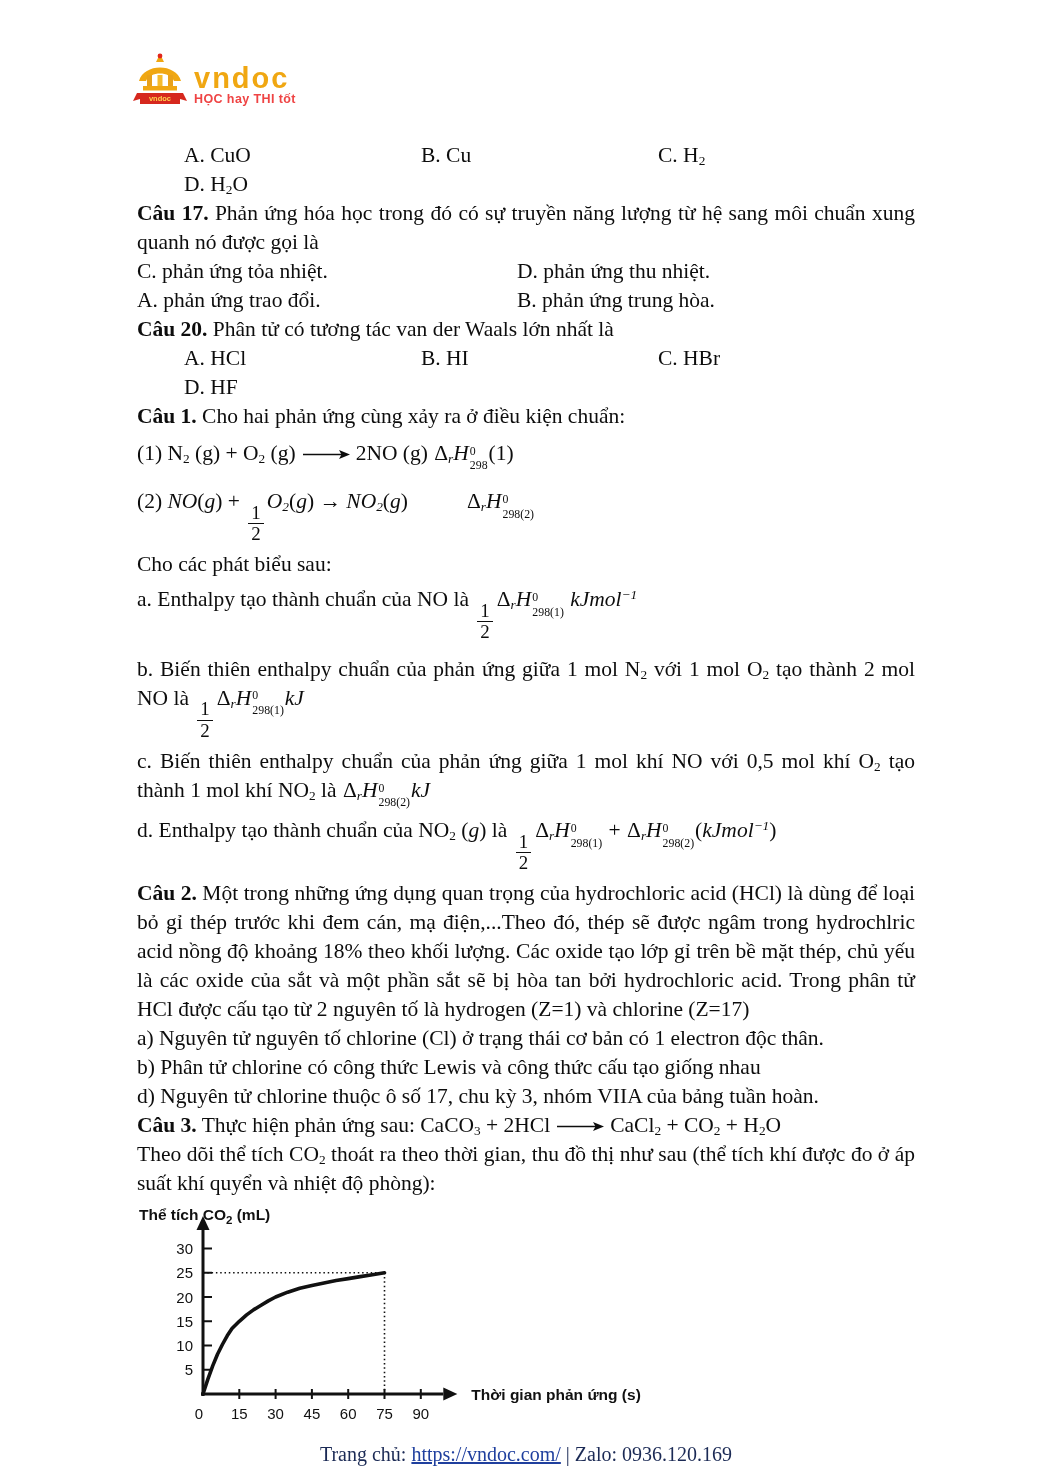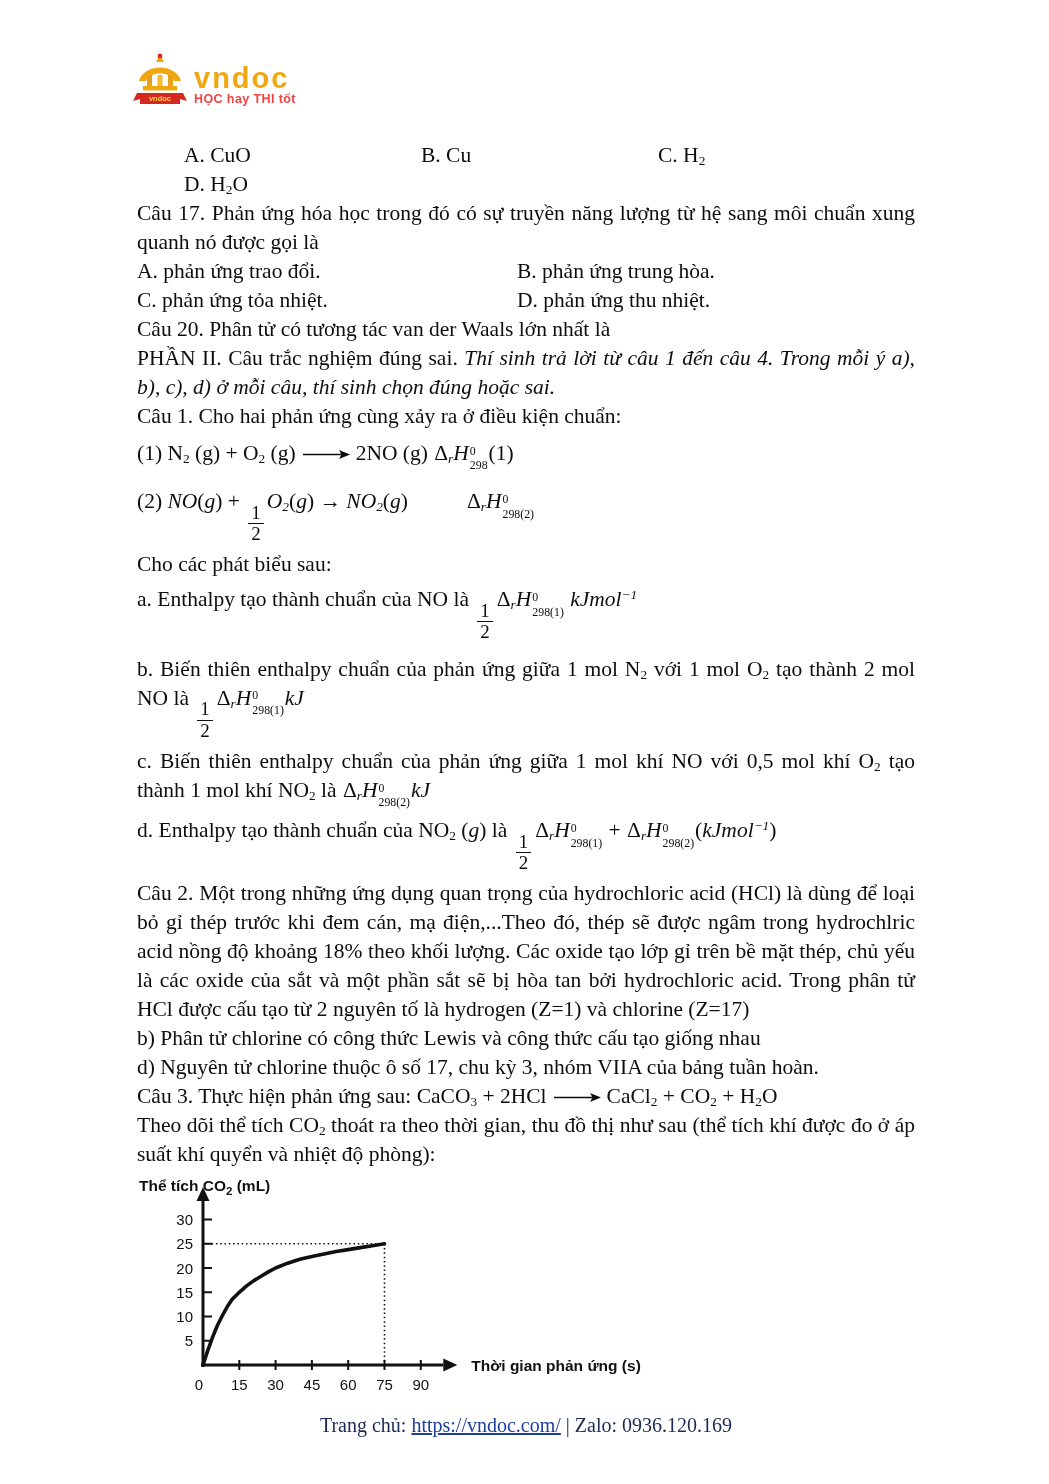--- a/index.html
+++ b/index.html
@@ -14,21 +14,21 @@
   .logo-txt{display:flex;flex-direction:column;justify-content:center;}
   .wordmark{font-family:"Liberation Sans",sans-serif;font-weight:bold;font-size:29px;line-height:28px;color:#f0a712;letter-spacing:2px;}
   .tagline{font-family:"Liberation Sans",sans-serif;font-weight:bold;font-size:12.5px;line-height:14px;color:#ef4444;letter-spacing:.4px;}
   
   p{margin:0;}
   .just{text-align:justify;}
   .row4 .opt{display:inline-block;width:190px;margin-left:47px;}
   .row2 .opt{display:inline-block;width:380px;}
   .eq{padding:8px 0 6px 0;}
   .tall{padding:6px 0;}
-  b{font-weight:normal;}
+  b{font-weight:bold;}
   sub{font-size:.62em;vertical-align:-0.25em;line-height:0;}
   sup{font-size:.62em;vertical-align:.55em;line-height:0;}
   
   .frac{display:inline-flex;flex-direction:column;text-align:center;vertical-align:-0.55em;font-size:.88em;line-height:1.08;margin:0 3px;}
   .frac .num{border-bottom:1.6px solid #0d0d0d;padding:0 3px;}
   .frac .den{padding:0 3px;}
   
   .dh{white-space:nowrap;margin:0 1px;}
   .dh i{font-style:italic;}
   .dh .dr{font-style:italic;}
@@ -64,26 +64,26 @@
     </span>
     <span class="logo-txt">
       <span class="wordmark">vndoc</span>
       <span class="tagline">HỌC hay THI tốt</span>
     </span>
   </header>
 
   <p class="row4"><span class="opt"><span>A. CuO</span></span><span class="opt"><span>B. Cu</span></span><span class="opt"><span>C. H</span><sub>2</sub></span><span class="opt"><span>D. H</span><sub>2</sub><span>O</span></span></p>
 
   <p class="just"><b>Câu 17.</b><span> Phản ứng hóa học trong đó có sự truyền năng lượng từ hệ sang môi chuẩn xung quanh nó được gọi là</span></p>
+  <p class="row2"><span class="opt">C. phản ứng tỏa nhiệt.</span><span class="opt">D. phản ứng thu nhiệt.</span></p>
   <p class="row2"><span class="opt">A. phản ứng trao đổi.</span><span class="opt">B. phản ứng trung hòa.</span></p>
-  <p class="row2"><span class="opt">C. phản ứng tỏa nhiệt.</span><span class="opt">D. phản ứng thu nhiệt.</span></p>
 
   <p><b>Câu 20.</b><span> Phân tử có tương tác van der Waals lớn nhất là</span></p>
+  <p class="row4"><span class="opt">A. HCl</span><span class="opt">B. HI</span><span class="opt">C. HBr</span><span class="opt">D. HF</span></p>
 
-  <p class="just"><b>PHẦN II. Câu trắc nghiệm đúng sai.</b><i> Thí sinh trả lời từ câu 1 đến câu 4. Trong mỗi ý a), b), c), d) ở mỗi câu, thí sinh chọn đúng hoặc sai.</i></p>
 
   <p><b>Câu 1.</b><span> Cho hai phản ứng cùng xảy ra ở điều kiện chuẩn:</span></p>
   <p class="eq"><span>(1) N</span><sub>2</sub><span> (g) + O</span><sub>2</sub><span> (g)</span><span class="larrow"><svg width="48" height="11" viewBox="0 0 48 11">
           <line x1="1" y1="5.5" x2="41" y2="5.5" stroke="#0d0d0d" stroke-width="1.7"></line>
           <path d="M48 5.5 L37 1 L39.5 5.5 L37 10 Z" fill="#0d0d0d"></path>
         </svg></span><span>2NO (g) </span><span class="dh">Δ<sub class="dr">r</sub><i>H</i><span class="ss">
           <span>0</span>
           <span class="ssb">298</span>
         </span></span><span>(1)</span></p>
   <p class="eq"><span>(2) </span><i>NO</i><span>(</span><i>g</i><span>) + </span><span class="frac">
@@ -117,20 +117,21 @@
         <span class="den">2</span>
       </span><span class="dh">Δ<sub class="dr">r</sub><i>H</i><span class="ss">
           <span>0</span>
           <span class="ssb">298(1)</span>
         </span></span><span> + </span><span class="dh">Δ<sub class="dr">r</sub><i>H</i><span class="ss">
           <span>0</span>
           <span class="ssb">298(2)</span>
         </span></span><span>(</span><i>kJmol</i><sup style="font-style: italic;">−1</sup><span>)</span></p>
 
   <p class="just"><b>Câu 2.</b><span> Một trong những ứng dụng quan trọng của hydrochloric acid (HCl) là dùng để loại bỏ gỉ thép trước khi đem cán, mạ điện,...Theo đó, thép sẽ được ngâm trong hydrochlric acid nồng độ khoảng 18% theo khối lượng. Các oxide tạo lớp gỉ trên bề mặt thép, chủ yếu là các oxide của sắt và một phần sắt sẽ bị hòa tan bởi hydrochloric acid. Trong phân tử HCl được cấu tạo từ 2 nguyên tố là hydrogen (Z=1) và chlorine (Z=17)</span></p>
+  <p>a) Nguyên tử nguyên tố chlorine (Cl) ở trạng thái cơ bản có 1 electron độc thân.</p>
   <p>b) Phân tử chlorine có công thức Lewis và công thức cấu tạo giống nhau</p>
   <p>d) Nguyên tử chlorine thuộc ô số 17, chu kỳ 3, nhóm VIIA của bảng tuần hoàn.</p>
 
   <p><b>Câu 3.</b><span> Thực hiện phản ứng sau: CaCO</span><sub>3</sub><span> + 2HCl</span><span class="larrow"><svg width="48" height="11" viewBox="0 0 48 11">
           <line x1="1" y1="5.5" x2="41" y2="5.5" stroke="#0d0d0d" stroke-width="1.7"></line>
           <path d="M48 5.5 L37 1 L39.5 5.5 L37 10 Z" fill="#0d0d0d"></path>
         </svg></span><span>CaCl</span><sub>2</sub><span> + CO</span><sub>2</sub><span> + H</span><sub>2</sub><span>O</span></p>
   <p class="just"><span>Theo dõi thể tích CO</span><sub>2</sub><span> thoát ra theo thời gian, thu đồ thị như sau (thể tích khí được đo ở áp suất khí quyển và nhiệt độ phòng):</span></p>
 
   <figure>

